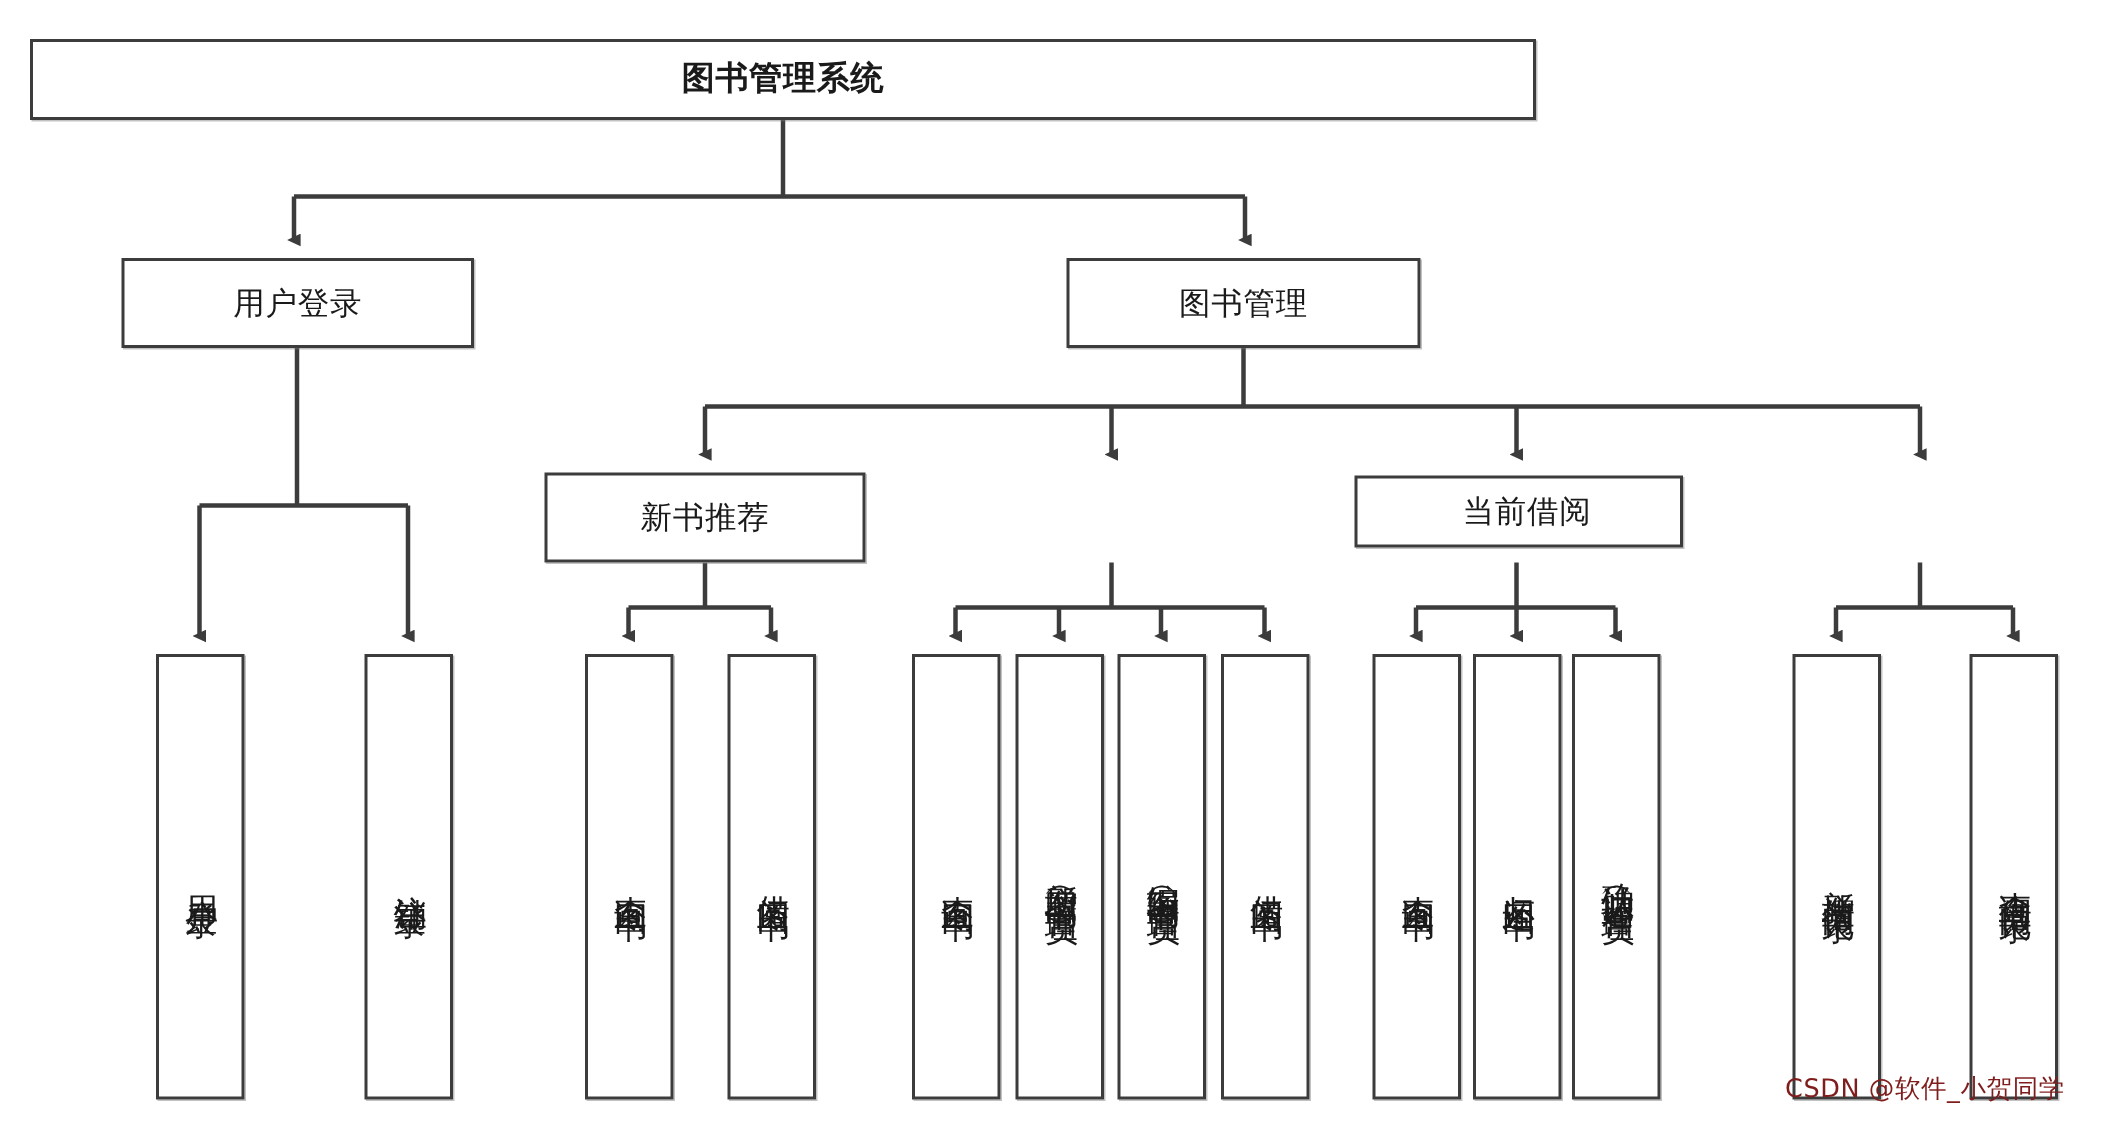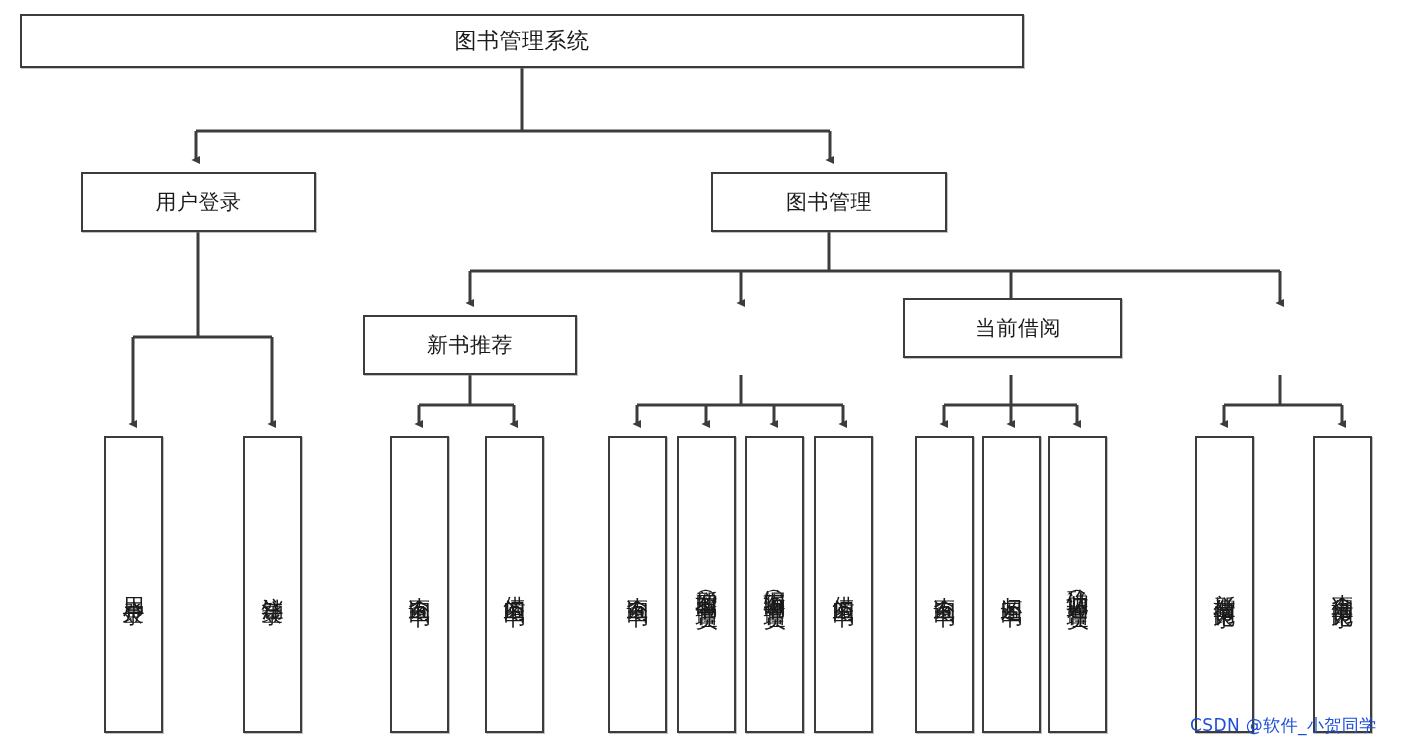--- a/index.html
+++ b/index.html
@@ -47,21 +47,21 @@
   .node-vertical .node-label {
     writing-mode: vertical-rl;
     text-orientation: upright;
     font-size: 22px;
     letter-spacing: 3px;
     line-height: 1;
   }
   .node-root .node-label { font-size: 22px; }
   .watermark {
     position: absolute;
-    color: #1d4ed8;
+    color: #7f1d1d;
     font-size: 17px;
     white-space: nowrap;
     letter-spacing: 0.4px;
   }
 </style>
 </head>
 <body>
 
 <div id="diagram-root">
 
@@ -108,35 +108,35 @@
       <path d="M1011,405 L1011,424" marker-end="url(#arrowhead)"></path>
       <path d="M1077,405 L1077,424" marker-end="url(#arrowhead)"></path>
 
       <path d="M1280,375 L1280,405"></path>
       <path d="M1224,405 L1342,405"></path>
       <path d="M1224,405 L1224,424" marker-end="url(#arrowhead)"></path>
       <path d="M1342,405 L1342,424" marker-end="url(#arrowhead)"></path>
     </g>
   </svg>
 
-  <div class="node-box node-root" style="left:20px; top:14px; width:1004px; height:54px;">
+  <div class="node-box node-root" style="left:20px; top:26px; width:1004px; height:54px;font-weight:bold;">
     <span class="node-label">图书管理系统</span>
   </div>
 
   <div class="node-box" style="left:81px; top:172px; width:235px; height:60px;">
     <span class="node-label">用户登录</span>
   </div>
   <div class="node-box" style="left:363px; top:315px; width:214px; height:60px;">
     <span class="node-label">新书推荐</span>
   </div>
 
   <div class="node-box" style="left:711px; top:172px; width:236px; height:60px;">
     <span class="node-label">图书管理</span>
   </div>
-  <div class="node-box" style="left:903px; top:298px; width:219px; height:60px;padding-left:11px;">
+  <div class="node-box" style="left:903px; top:317px; width:219px; height:48px;padding-left:11px;">
     <span class="node-label">当前借阅</span>
   </div>
 
   <div class="node-box node-vertical" style="left:104px; top:436px; width:59px; height:297px;">
     <span class="node-label">用户登录</span>
   </div>
   <div class="node-box node-vertical" style="left:243px; top:436px; width:59px; height:297px;">
     <span class="node-label">注销登录</span>
   </div>
 

